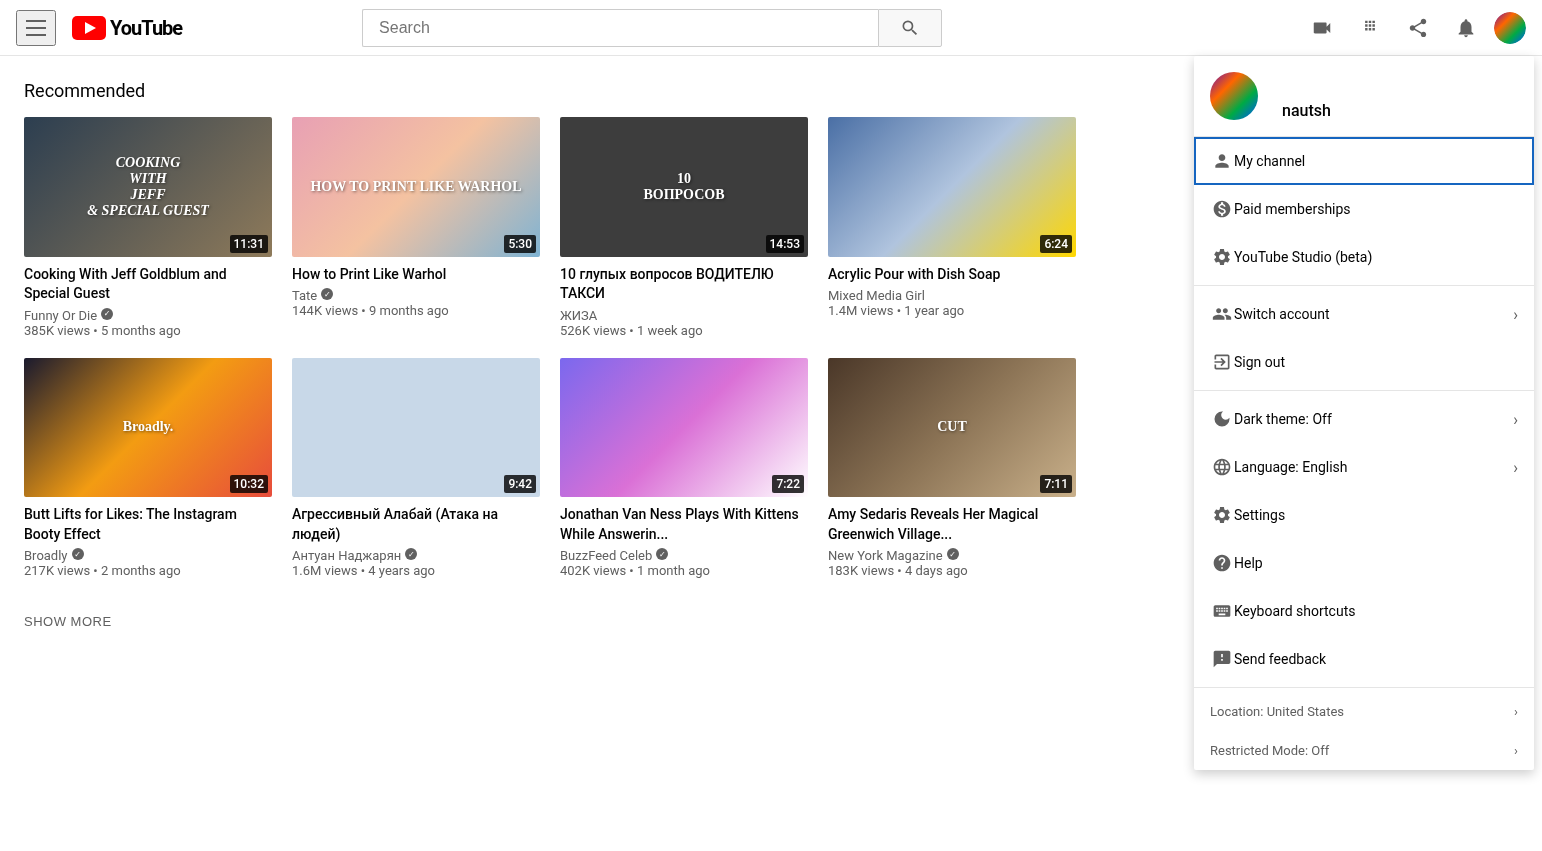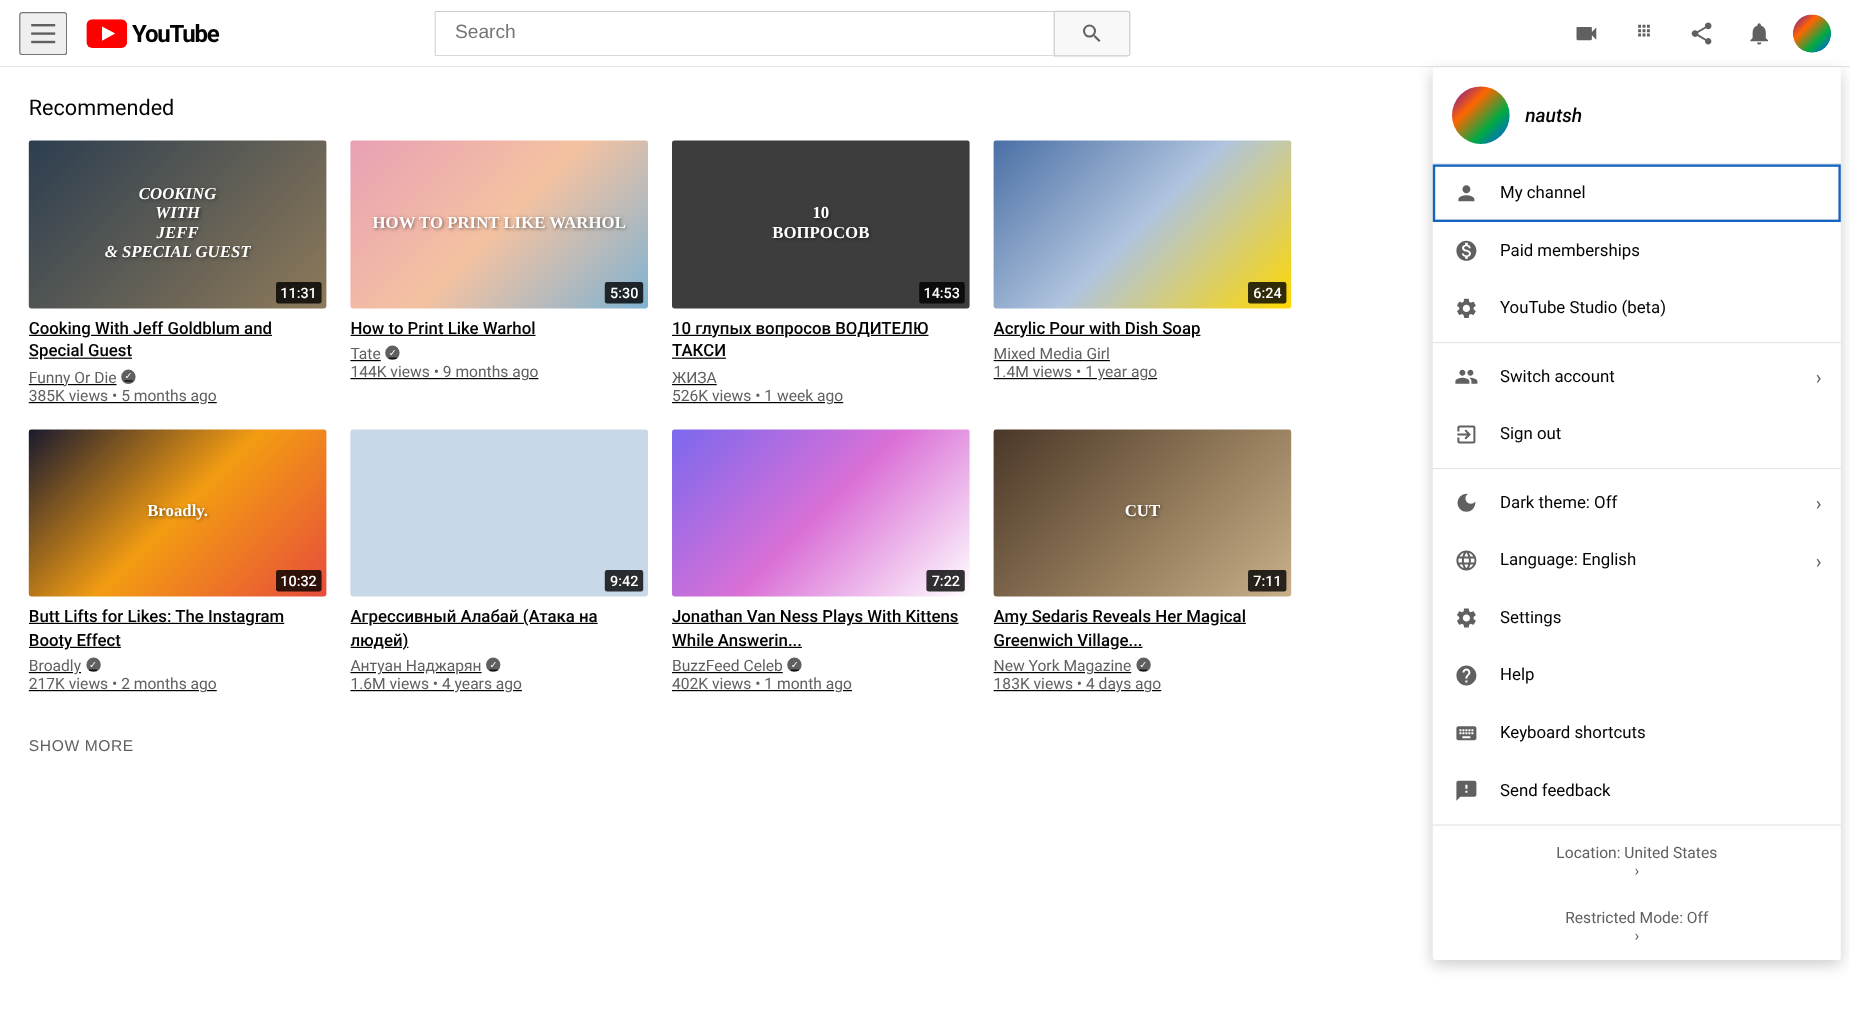--- a/index.html
+++ b/index.html
@@ -114,21 +114,21 @@
     .video-duration {
       position: absolute;
       bottom: 4px; right: 4px;
       background: rgba(0,0,0,0.8);
       color: #fff;
       font-size: 12px;
       padding: 2px 4px;
       border-radius: 2px;
       font-weight: 500;
     }
-    .video-info { margin-top: 8px; text-decoration: underline; }
+    .video-info { margin-top: 8px; }
     .video-title {
       font-size: 14px;
       font-weight: 500;
       color: #030303;
       line-height: 1.4;
       margin-bottom: 4px;
       display: -webkit-box;
       -webkit-line-clamp: 2;
       -webkit-box-orient: vertical;
       overflow: hidden;
@@ -203,43 +203,41 @@
       box-shadow: 0 4px 12px rgba(0,0,0,0.2);
       border-radius: 2px;
       z-index: 300;
       pointer-events: all;
       font-size: 14px;
     }
 
     
     .dropdown-user {
       display: flex;
-      align-items: center;
-      gap: 13px;
+      align-items: flex-end;
+      gap: 24px;
       padding: 16px;
       border-bottom: 1px solid #e5e5e5;
-      font-style: italic;
     }
     .dropdown-avatar {
       width: 48px; height: 48px;
       border-radius: 50%;
       background: linear-gradient(135deg, #6a0dad, #ff6600, #00aa44, #0055ff);
       flex-shrink: 0;
     }
     .dropdown-username {
       font-size: 16px;
       font-weight: 500;
       color: #030303;
     }
 
     
     .dropdown-item {
       display: flex;
       align-items: center;
-      gap: 16px;
       padding: 12px 16px;
       cursor: pointer;
       color: #030303;
       position: relative;
     }
     .dropdown-item.active {
       outline: 2px solid #1565c0;
       outline-offset: -2px;
     }
     .dropdown-item-icon {
@@ -263,21 +261,20 @@
       margin: 4px 0;
     }
     .dropdown-footer {
       padding: 12px 16px;
       display: flex;
       align-items: center;
       justify-content: space-between;
       cursor: pointer;
       color: #606060;
       font-size: 13px;
-      flex-direction: column;
     }
 
   </style>
 </head>
 <body>
 
 <header class="header">
   <div class="header-left">
     <button class="hamburger">
       <span></span>

